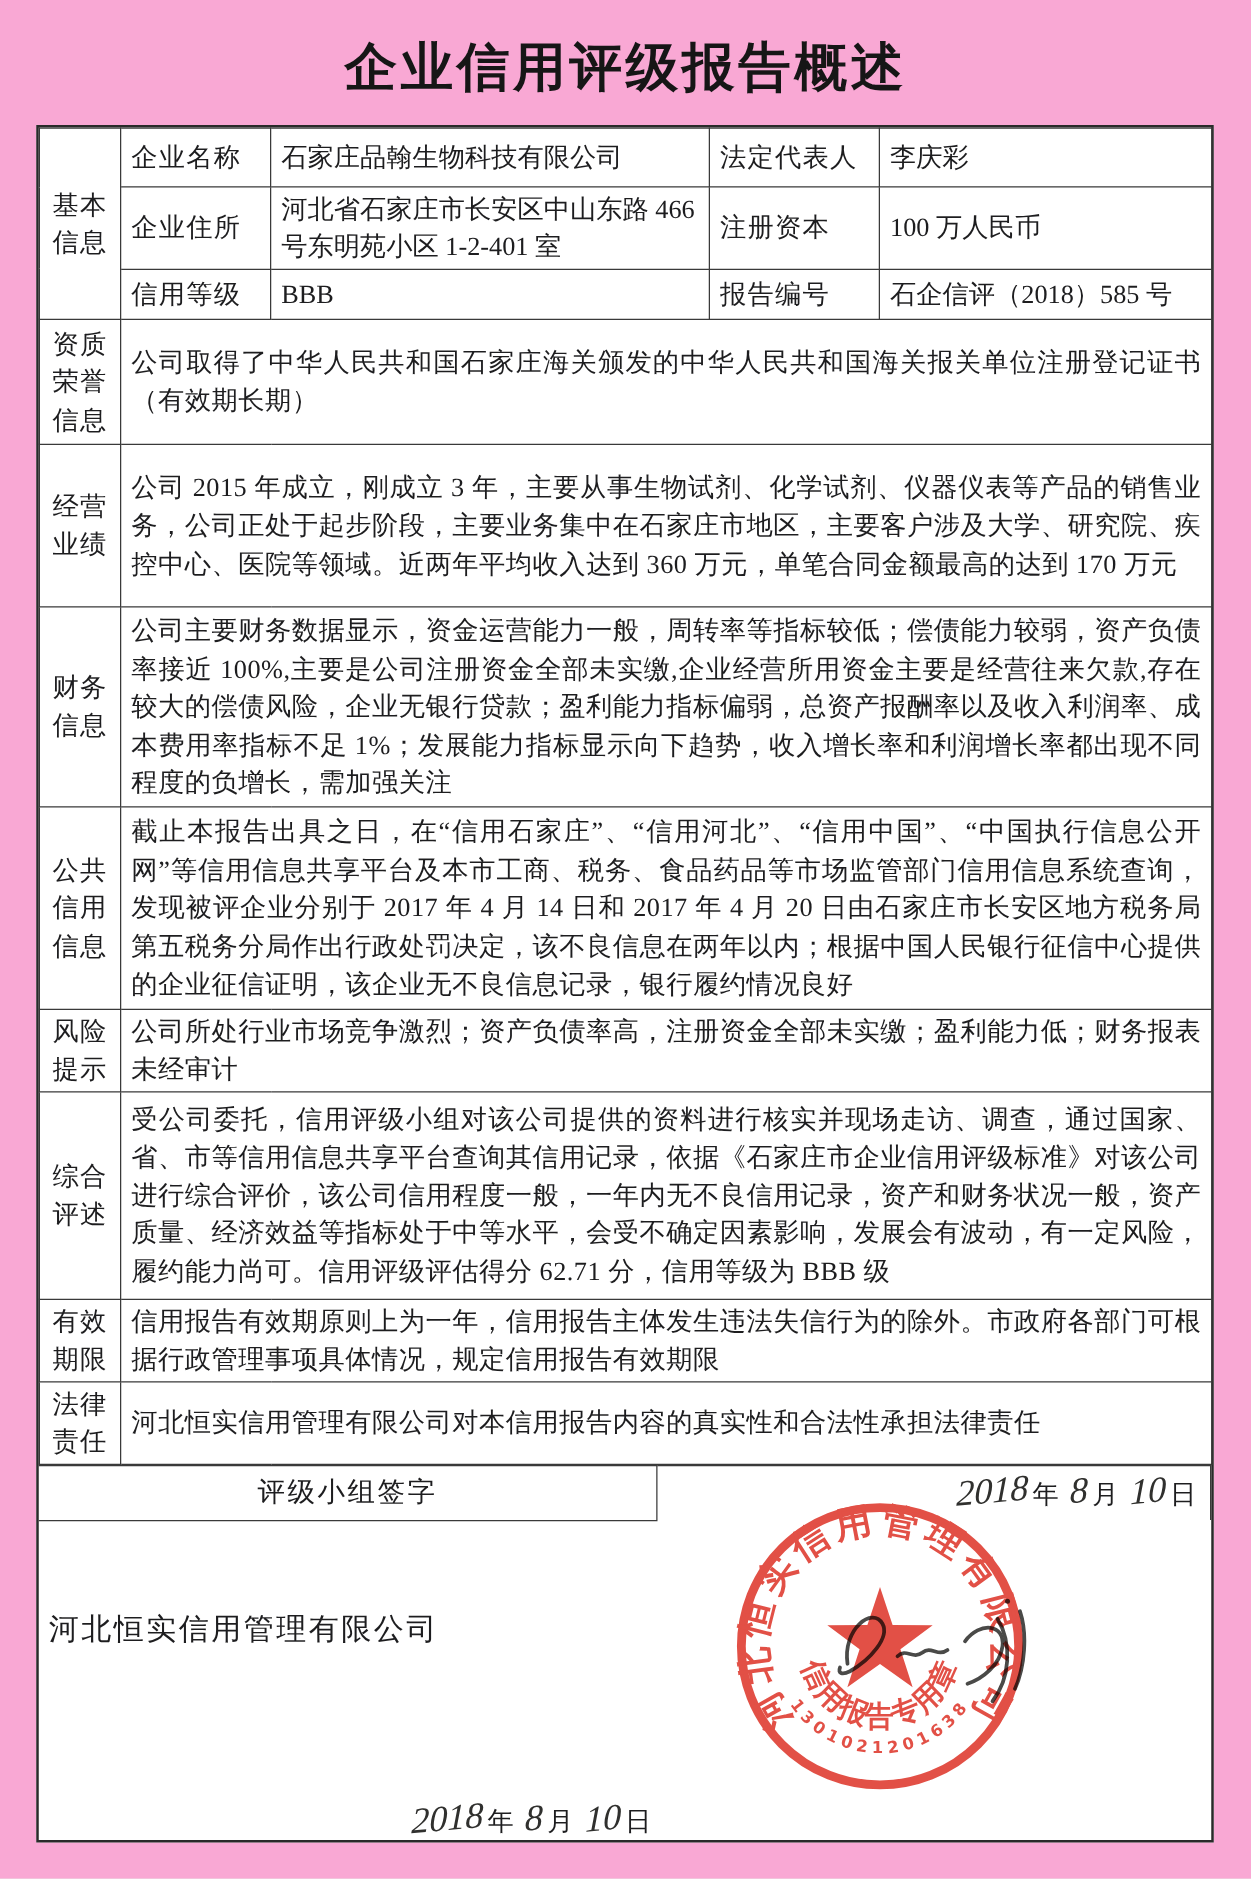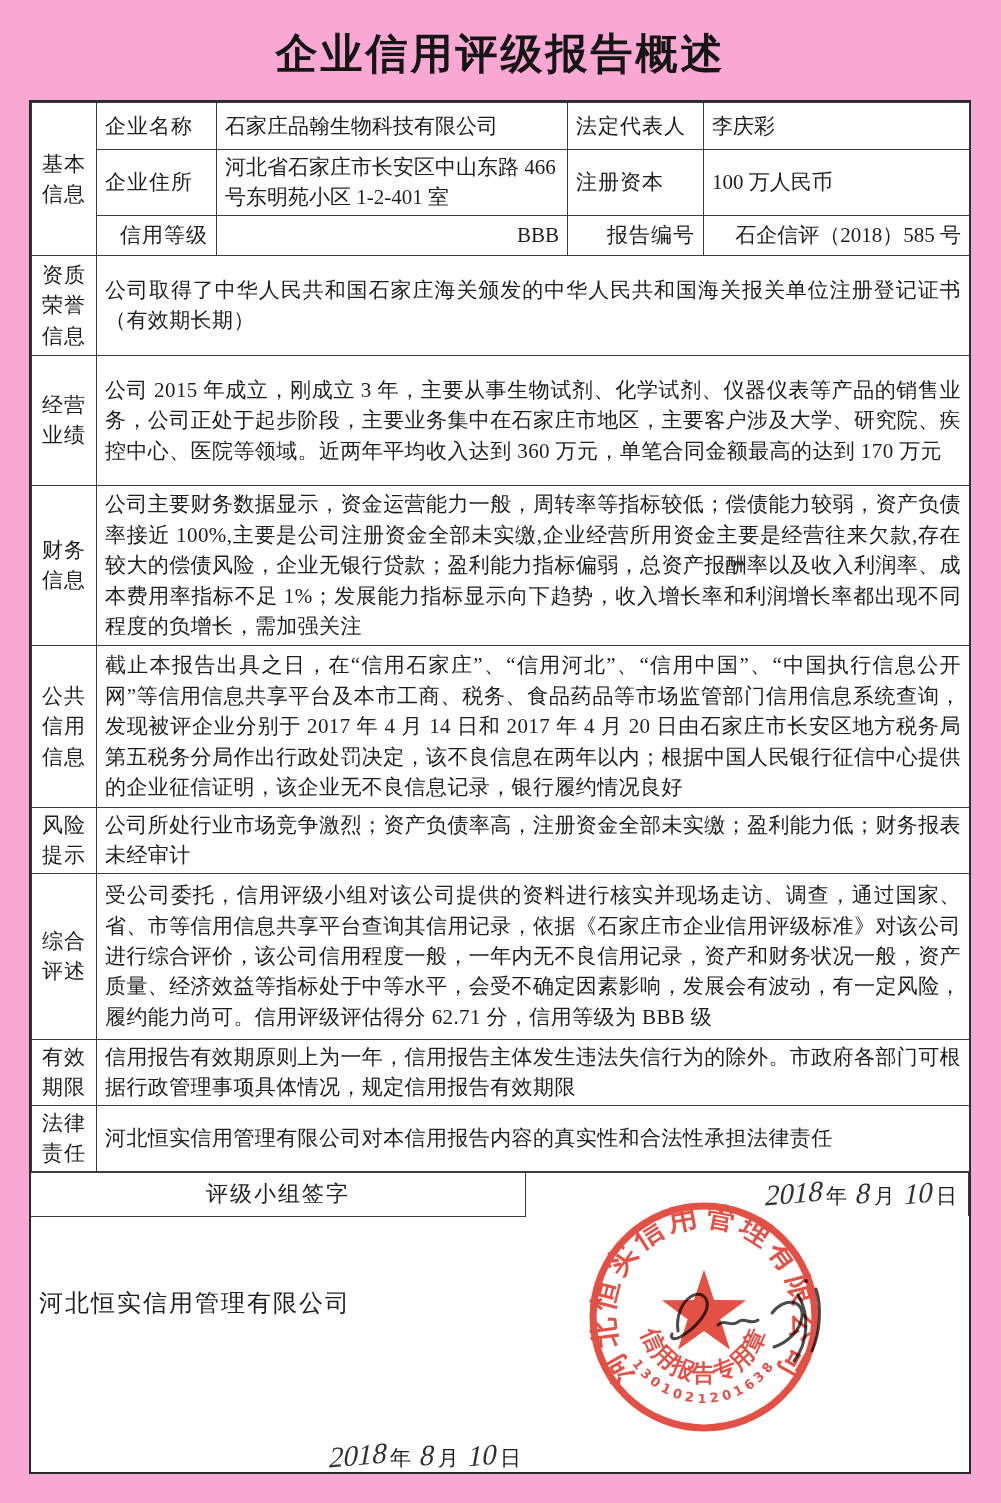--- a/index.html
+++ b/index.html
@@ -57,21 +57,21 @@
   td.content{
     font-size:20px;
     line-height:28px;
     text-align:justify;
     text-align-last:left;
     padding:6px 12px 6px 11px;
     letter-spacing:0.4px;
   }
   tr.rb1 td{height:47px;margin-top:25px;}
   tr.rb2 td{height:65px;}
-  tr.rb3 td{height:40px;text-align:right;}
+  tr.rb3 td{height:40px;}
   td.h-qual{height:100px;margin-top:35px;}
   td.h-perf{height:130px;}
   td.h-fin{height:160px;}
   td.h-pub{height:162px;}
   td.h-risk{height:60px;}
   td.h-sum{height:166px;}
   td.h-val{height:62px;}
   td.h-law{height:60px;}
 
   

